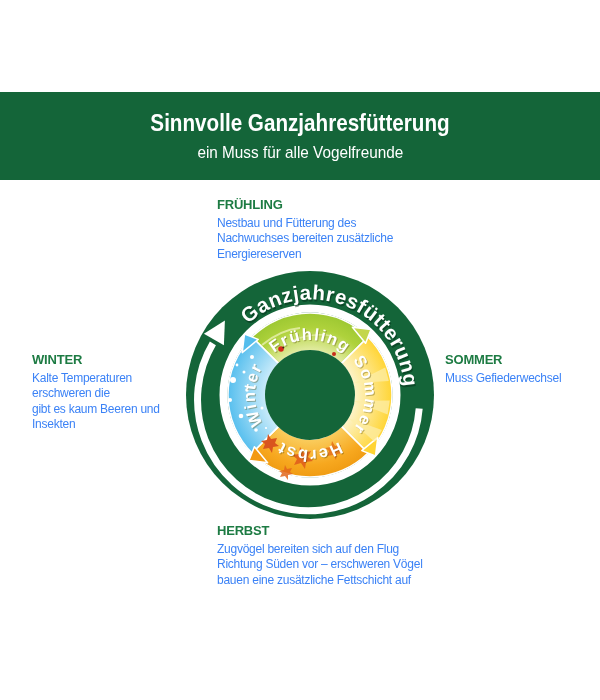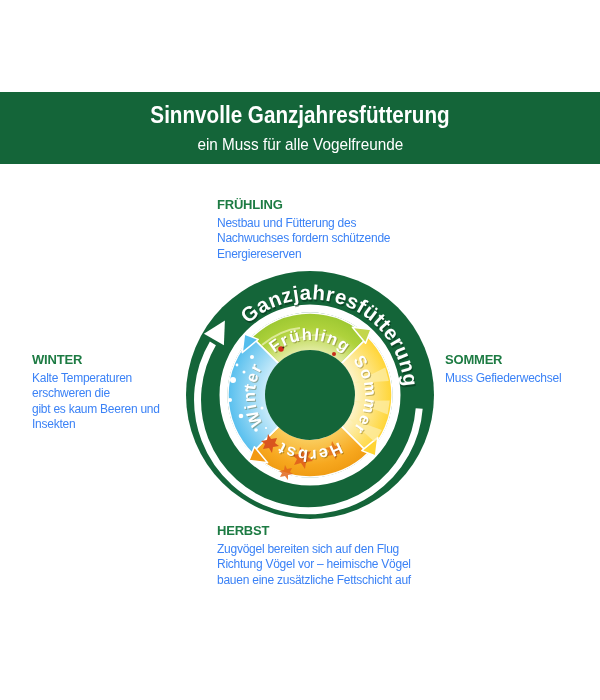--- a/index.html
+++ b/index.html
@@ -1,19 +1,19 @@
 <!DOCTYPE html>
 <html><head>
 <meta charset="utf-8">
 <style>
   html,body{margin:0;padding:0;background:#fff;}
   .page{position:relative;width:600px;height:700px;background:#fff;overflow:hidden;
         font-family:"Liberation Sans",sans-serif;}
   
-  .banner{position:absolute;left:0;top:92px;width:600px;height:72px;background:#146539;
+  .banner{position:absolute;left:0;top:92px;width:600px;height:88px;background:#146539;
           display:flex;flex-direction:column;align-items:center;justify-content:center;}
   .banner-title{color:#fff;font-size:24px;font-weight:bold;line-height:28px;
                 transform:scaleX(.86);transform-origin:center;white-space:nowrap;}
   .banner-sub{color:#fff;font-size:17px;font-weight:400;line-height:21px;margin-top:5px;
               transform:scaleX(.9);transform-origin:center;white-space:nowrap;}
   
   .section{position:absolute;white-space:nowrap;}
   .section h4{margin:0 0 4px 0;color:#1D7B43;font-size:13px;font-weight:bold;
               letter-spacing:-.2px;}
   .section .line{color:#3b82f6;font-size:12px;line-height:15.4px;letter-spacing:-.25px;}
@@ -36,41 +36,41 @@
 <div class="page">
 
   <div class="banner">
     <div class="banner-title">Sinnvolle Ganzjahresfütterung</div>
     <div class="banner-sub">ein Muss für alle Vogelfreunde</div>
   </div>
 
   <div class="section sec-spring">
     <h4>FRÜHLING</h4>
     <div class="line">Nestbau und Fütterung des</div>
-    <div class="line">Nachwuchses fordern schützende</div>
+    <div class="line">Nachwuchses bereiten zusätzliche</div>
     <div class="line">Energiereserven</div>
   </div>
 
   <div class="section sec-winter">
     <h4>WINTER</h4>
     <div class="line">Kalte Temperaturen</div>
     <div class="line">erschweren die</div>
     <div class="line">gibt es kaum Beeren und</div>
     <div class="line">Insekten</div>
   </div>
 
   <div class="section sec-summer">
     <h4>SOMMER</h4>
     <div class="line">Muss Gefiederwechsel</div>
   </div>
 
   <div class="section sec-autumn">
     <h4>HERBST</h4>
     <div class="line">Zugvögel bereiten sich auf den Flug</div>
-    <div class="line">Richtung Vögel vor – heimische Vögel</div>
+    <div class="line">Richtung Süden vor – erschweren Vögel</div>
     <div class="line">bauen eine zusätzliche Fettschicht auf</div>
   </div>
 
   <svg class="wheel-svg" width="600" height="700" viewBox="0 0 600 700" aria-hidden="true">
     <defs>
       <radialGradient id="gradSpring" gradientUnits="userSpaceOnUse" cx="310" cy="395" r="82">
         <stop offset="54%" stop-color="#E3ECA3"></stop>
         <stop offset="82%" stop-color="#AFD23C"></stop>
         <stop offset="100%" stop-color="#9DC832"></stop>
       </radialGradient>

